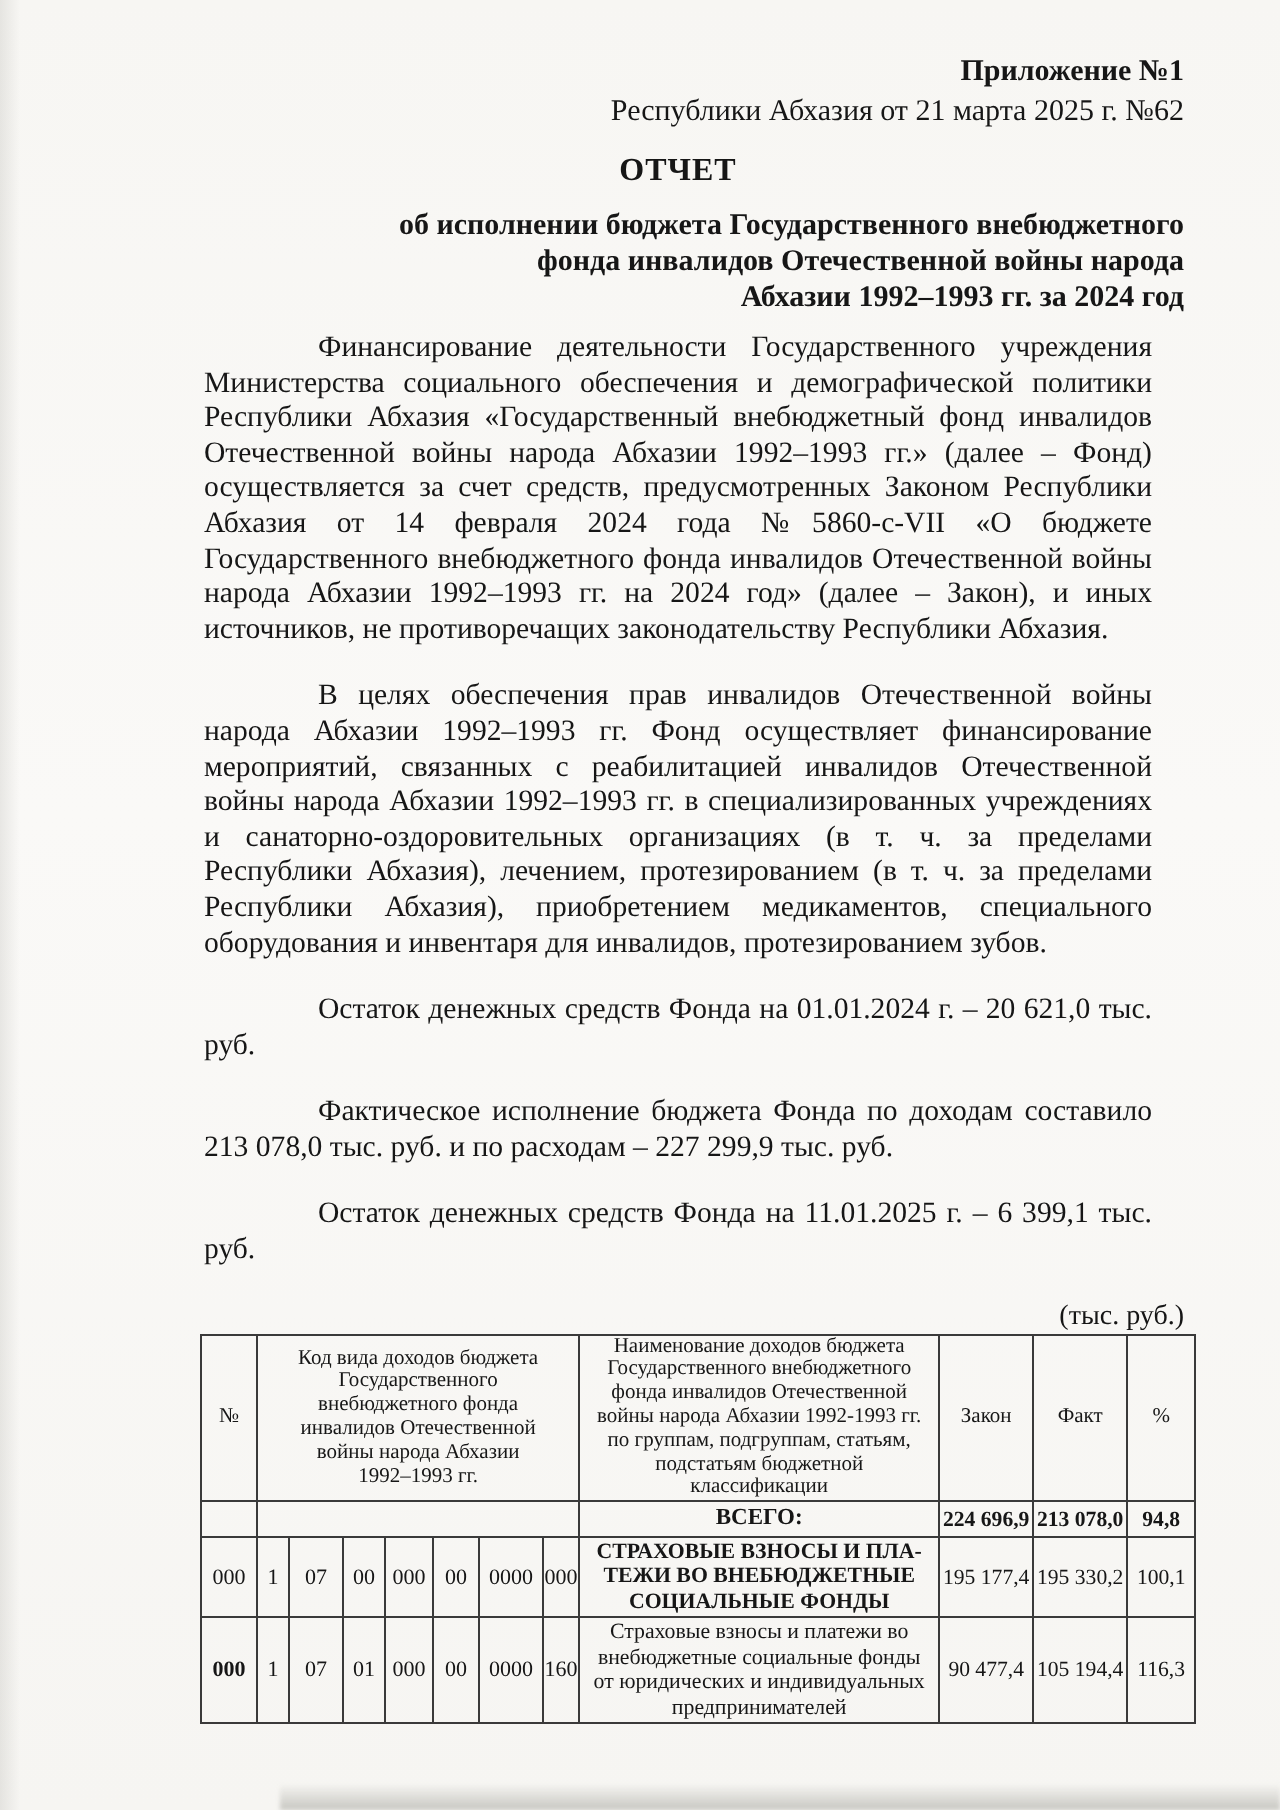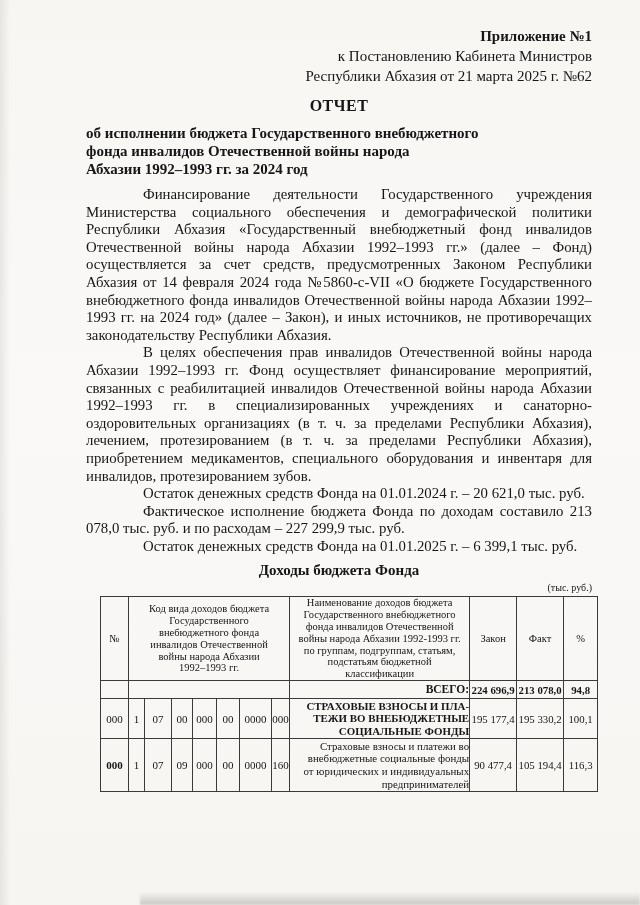--- a/index.html
+++ b/index.html
@@ -30,91 +30,89 @@
   }
   .b{font-weight:bold;}
   .appendix{
     text-align:right;font-size:15px;line-height:20px;
   }
   .doc-title{
     text-align:center;font-weight:bold;font-size:16px;line-height:17px;
     margin-top:11px;letter-spacing:0.5px;
   }
   .doc-subtitle{
-    text-align:left;font-weight:bold;font-size:15px;line-height:18px;
+    text-align:right;font-weight:bold;font-size:15px;line-height:18px;
     margin-top:10px;white-space:pre-line;
   }
   p.body-par{
-    margin:0;font-size:14.8px;line-height:17.6px;
+    margin:16px;font-size:14.8px;line-height:17.6px;
     text-align:justify;text-indent:57px;
   }
   p.body-par.first{margin-top:8px;}
   .section-heading{
     text-align:center;font-weight:bold;font-size:15px;line-height:17px;
     margin-top:7px;
   }
   .section-intro{margin-top:4px;}
   .units-note{
-    text-align:right;font-size:10px;line-height:15px;margin:1px 0 1px 0;
+    text-align:right;font-size:14px;line-height:15px;margin:1px 0 1px 0;
   }
   table.income{
     border-collapse:collapse;table-layout:fixed;
     width:497px;margin-left:14px;
     background:transparent;
   }
   table.income td,table.income th{
     border:1px solid #3a3a3a;
     padding:0;vertical-align:middle;
     font-weight:normal;
     overflow:hidden;
   }
   th.hcell{
     font-weight:bold;font-size:10.5px;line-height:11.8px;
     text-align:center;white-space:pre-line;
   }
   td.code-cell{font-size:11px;text-align:center;white-space:nowrap;}
   td.num-col{font-size:11px;text-align:center;white-space:nowrap;}
   td.name-cell{
-    font-size:10.9px;line-height:12.6px;text-align:right;
+    font-size:10.9px;line-height:12.6px;text-align:center;
     padding-left:3px;padding-right:1px;white-space:pre-line;margin-top:40px;
   }
   td.val-cell{font-size:10.8px;text-align:center;white-space:nowrap;margin-top:48px;}
   tr.total-row td{font-weight:bold;}
   tr.total-row td.name-cell{font-size:11.5px;}
   tr.hdr-row{height:82px;}
   tr.total-row{height:18px;}
   tr.row-1{height:40px;}
   tr.row-2{height:53px;}
   tr.row-1 td.name-cell{font-weight:bold;}
   tr.row-2 td.num-col{font-weight:bold;}
 </style>
 </head>
 <body>
 
 <div class="page">
   <div class="content">
 
     <div class="appendix">
       <div class="b">Приложение №1</div>
-      <div>к Постановлению Кабинета Министров</div>
       <div>Республики Абхазия от 21 марта 2025 г. №62</div>
     </div>
 
     <div class="doc-title">ОТЧЕТ</div>
     <div class="doc-subtitle">об исполнении бюджета Государственного внебюджетного
 фонда инвалидов Отечественной войны народа
 Абхазии 1992–1993 гг. за 2024 год</div>
 
     <p class="body-par first">Финансирование деятельности Государственного учреждения Министерства социального обеспечения и демографической политики Республики Абхазия «Государственный внебюджетный фонд инвалидов Отечественной войны народа Абхазии 1992–1993 гг.» (далее – Фонд) осуществляется за счет средств, предусмотренных Законом Республики Абхазия от 14 февраля 2024 года №5860-с-VII «О бюджете Государственного внебюджетного фонда инвалидов Отечественной войны народа Абхазии 1992–1993 гг. на 2024 год» (далее – Закон), и иных источников, не противоречащих законодательству Республики Абхазия.</p>
     <p class="body-par">В целях обеспечения прав инвалидов Отечественной войны народа Абхазии 1992–1993 гг. Фонд осуществляет финансирование мероприятий, связанных с реабилитацией инвалидов Отечественной войны народа Абхазии 1992–1993 гг. в специализированных учреждениях и санаторно-оздоровительных организациях (в т. ч. за пределами Республики Абхазия), лечением, протезированием (в т. ч. за пределами Республики Абхазия), приобретением медикаментов, специального оборудования и инвентаря для инвалидов, протезированием зубов.</p>
     <p class="body-par">Остаток денежных средств Фонда на 01.01.2024 г. – 20 621,0 тыс. руб.</p>
     <p class="body-par">Фактическое исполнение бюджета Фонда по доходам составило 213 078,0 тыс. руб. и по расходам – 227 299,9 тыс. руб.</p>
-    <p class="body-par">Остаток денежных средств Фонда на 01.01.2025 г. – 6 399,1 тыс. руб.</p>
+    <p class="body-par">Остаток денежных средств Фонда на 11.01.2025 г. – 6 399,1 тыс. руб.</p>
 
-    <div class="section-heading">Доходы бюджета Фонда</div>
     <div class="units-note">(тыс. руб.)</div>
 
     <table class="income">
       <colgroup>
         <col style="width:28px">
           <col style="width:16px">
           <col style="width:27px">
         <col style="width:21px">
           <col style="width:24px">
           <col style="width:23px">
@@ -166,21 +164,21 @@
 ТЕЖИ ВО ВНЕБЮДЖЕТНЫЕ
 СОЦИАЛЬНЫЕ ФОНДЫ</td>
         <td class="val-cell">195 177,4</td>
         <td class="val-cell">195 330,2</td>
         <td class="val-cell">100,1</td>
       </tr>
       <tr class="row-2">
         <td class="num-col">000</td>
         <td class="code-cell">1</td>
         <td class="code-cell">07</td>
-        <td class="code-cell">09</td>
+        <td class="code-cell">01</td>
         <td class="code-cell">000</td>
         <td class="code-cell">00</td>
         <td class="code-cell">0000</td>
         <td class="code-cell">160</td>
         <td class="name-cell">Страховые взносы и платежи во
 внебюджетные социальные фонды
 от юридических и индивидуальных
 предпринимателей</td>
         <td class="val-cell">90 477,4</td>
         <td class="val-cell">105 194,4</td>

